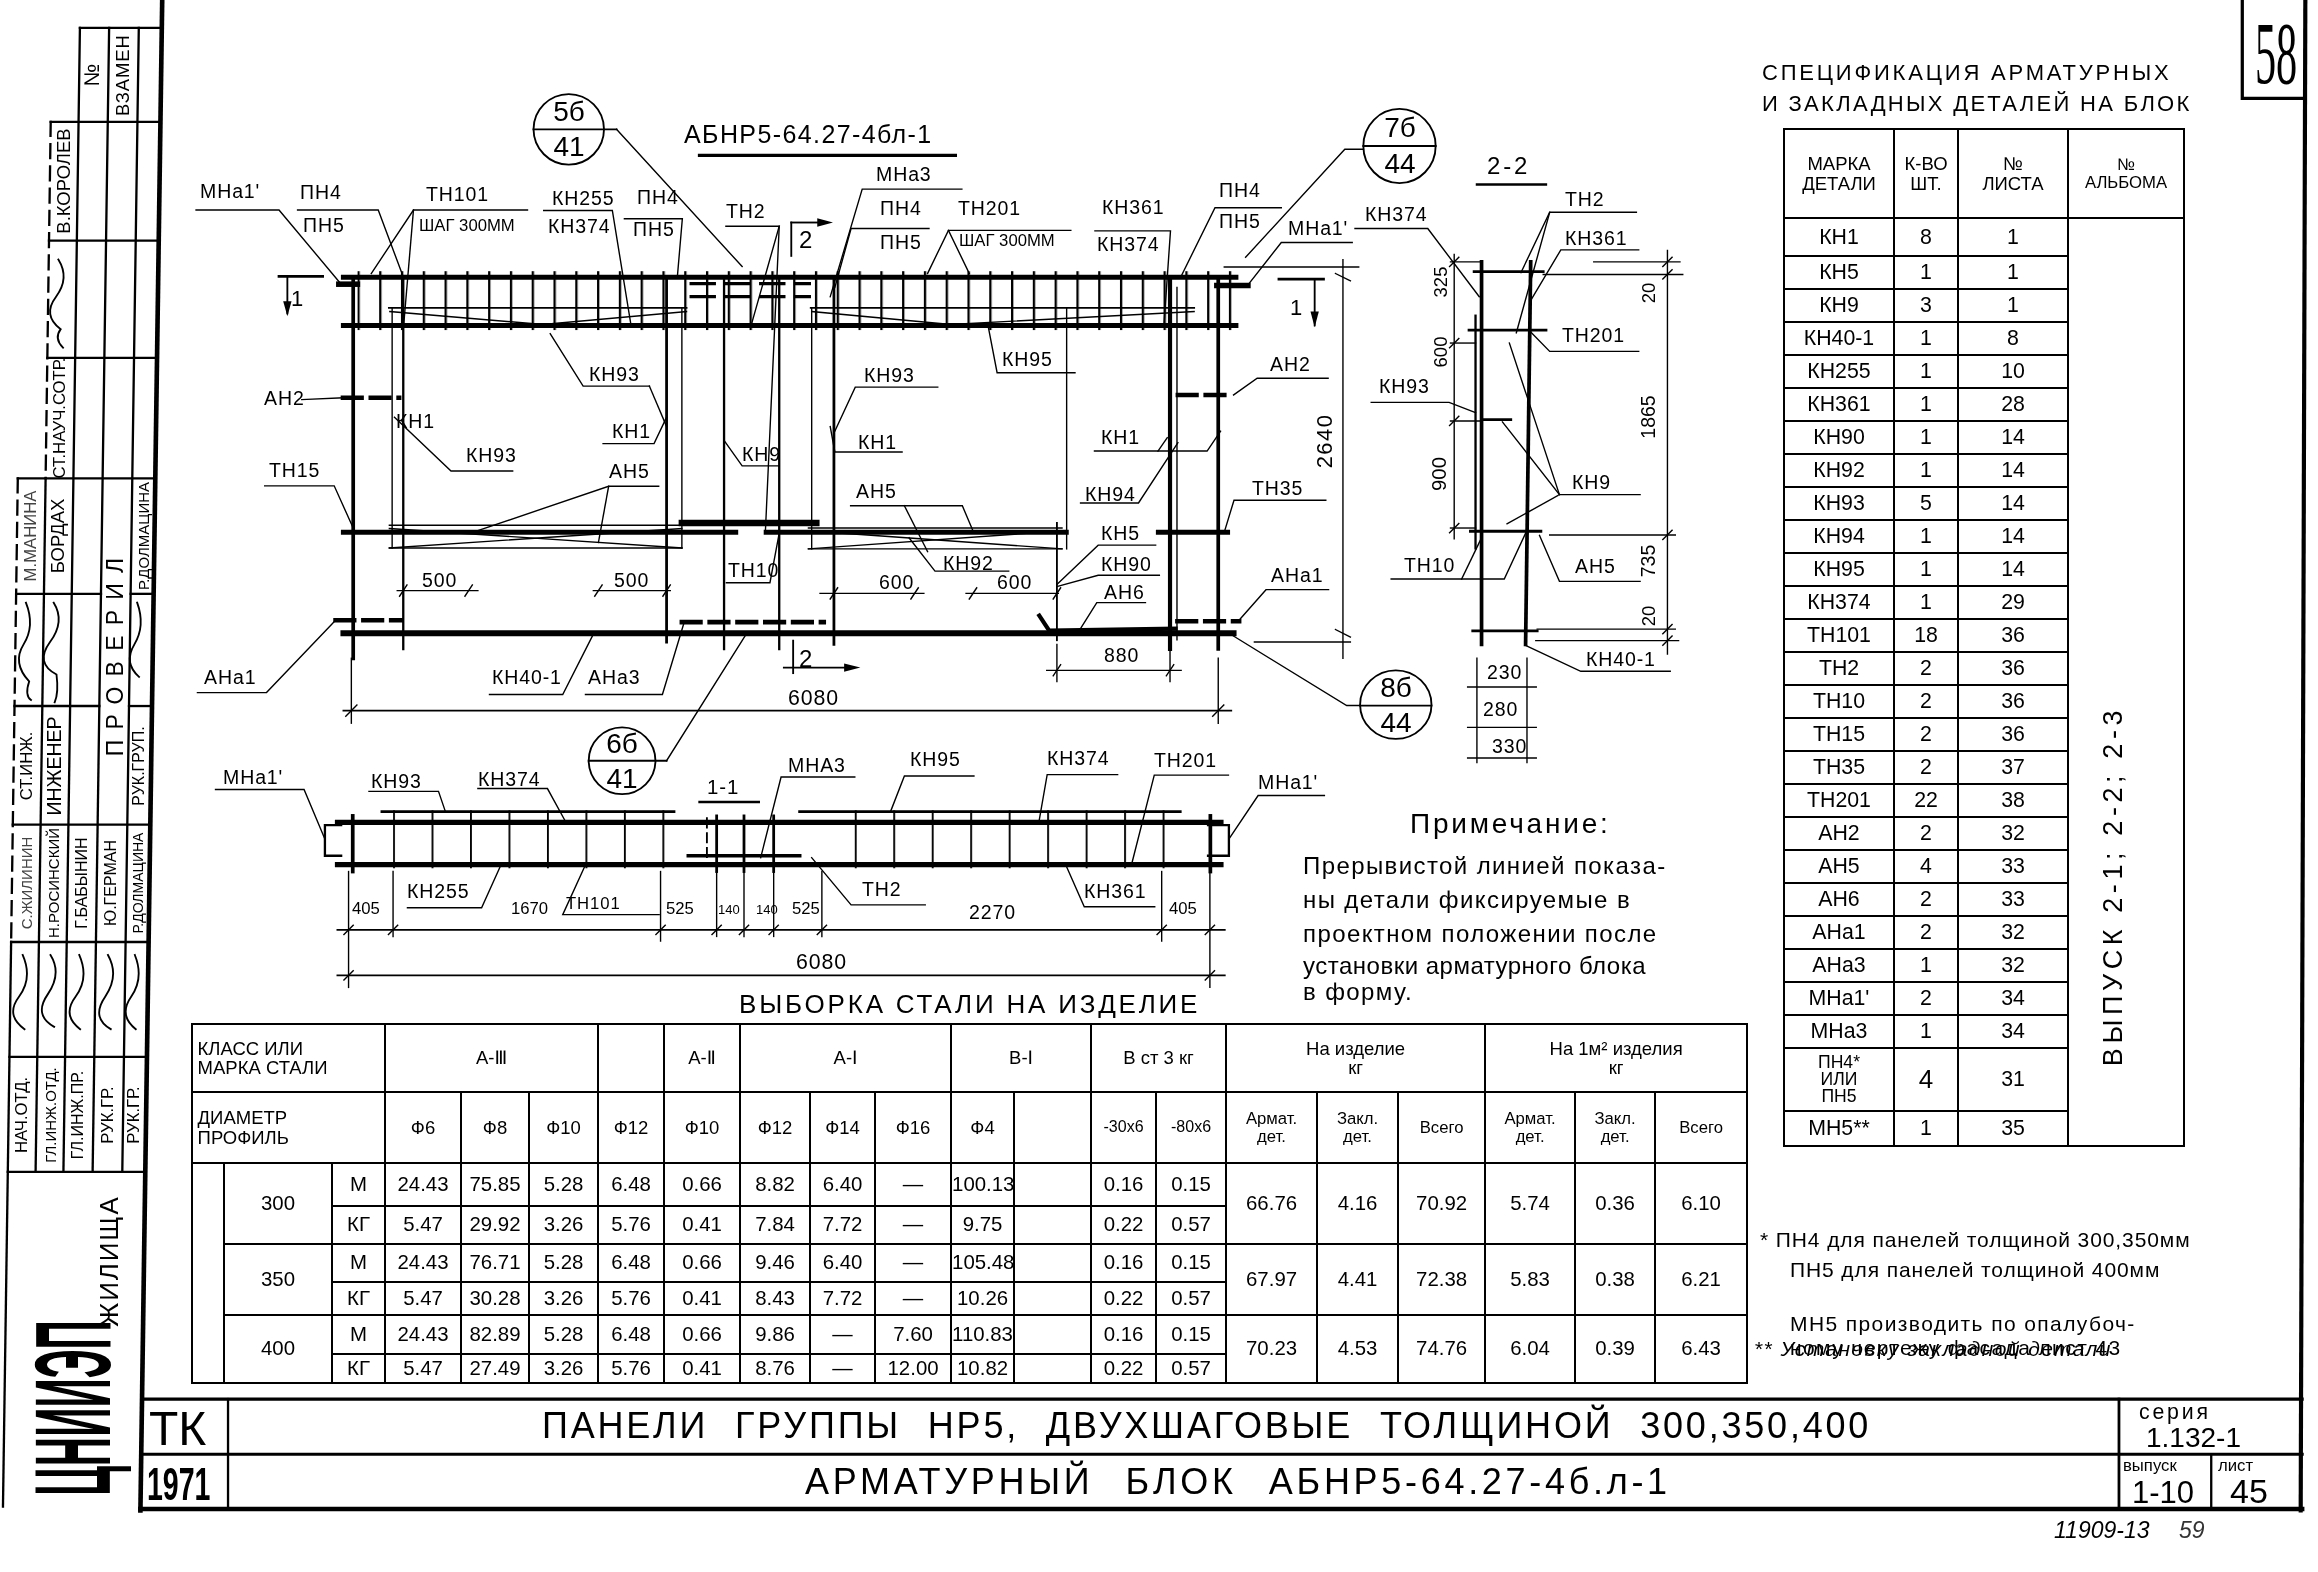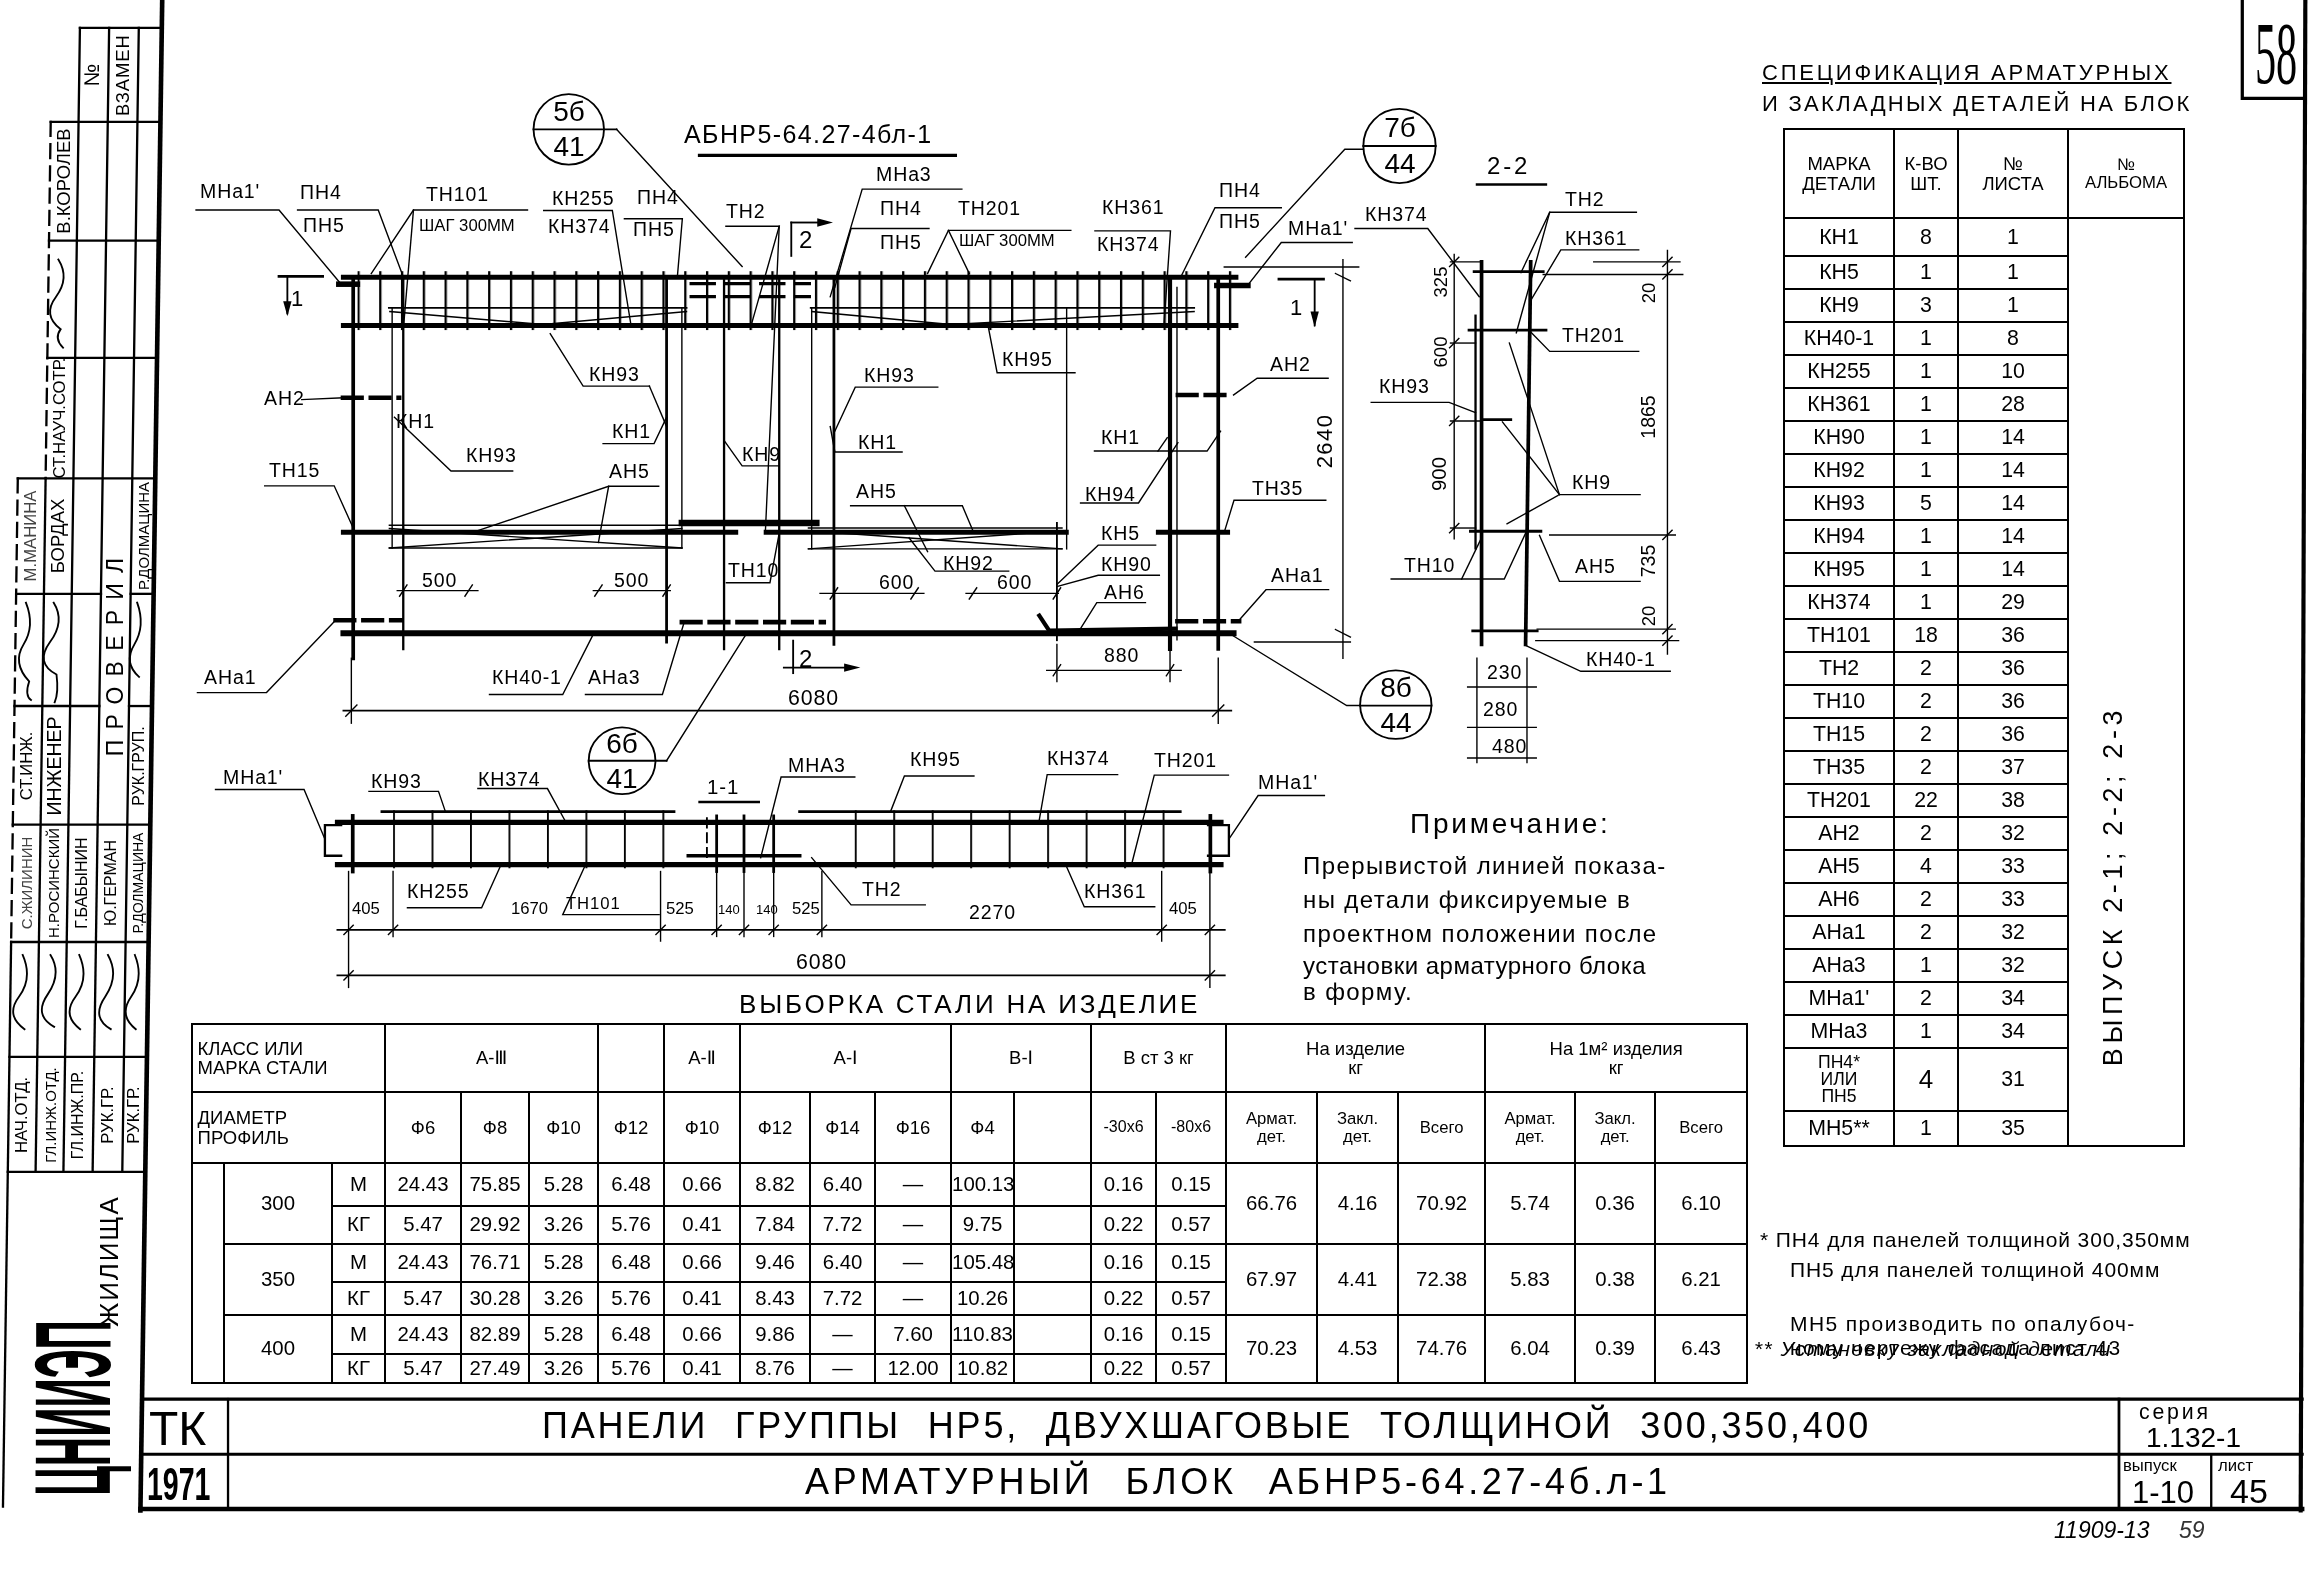--- a/index.html
+++ b/index.html
@@ -466,21 +466,21 @@
   <div class="lbl" style="left:1586px;top:650px;">КН40-1</div>
   <div class="rt" style="left:1441px;top:282px;font-size:18.5px;">325</div>
   <div class="rt" style="left:1441px;top:352px;font-size:18.5px;">600</div>
   <div class="rt" style="left:1439px;top:474px;font-size:20.4px;">900</div>
   <div class="rt" style="left:1649px;top:293px;font-size:18.5px;">20</div>
   <div class="rt" style="left:1649px;top:417px;font-size:19.5px;">1865</div>
   <div class="rt" style="left:1649px;top:561px;font-size:19.5px;">735</div>
   <div class="rt" style="left:1649px;top:616px;font-size:18.5px;">20</div>
   <div class="lbl" style="left:1487px;top:663px;">230</div>
   <div class="lbl" style="left:1483px;top:700px;">280</div>
-  <div class="lbl" style="left:1492px;top:737px;">480</div>
+  <div class="lbl" style="left:1492px;top:737px;">330</div>
 </div>
 
 <div>
   <div class="lbl" style="left:707px;top:777px;font-size:20.4px;">1-1</div>
   <div class="lbl" style="left:223px;top:768px;">МНа1'</div>
   <div class="lbl" style="left:371px;top:772px;">КН93</div>
   <div class="lbl" style="left:478px;top:770px;">КН374</div>
   <div class="lbl" style="left:788px;top:756px;">МНА3</div>
   <div class="lbl" style="left:910px;top:750px;">КН95</div>
   <div class="lbl" style="left:1047px;top:749px;">КН374</div>
@@ -505,21 +505,21 @@
 
 <div>
   <div class="txt" style="left:1410px;top:810px;font-size:28px;letter-spacing:2.8px;">Примечание:</div>
   <div class="txt" style="left:1303px;top:854px;font-size:24px;letter-spacing:1.4px;">Прерывистой линией показа-</div>
   <div class="txt" style="left:1303px;top:888px;font-size:24px;letter-spacing:1.4px;">ны детали фиксируемые в</div>
   <div class="txt" style="left:1303px;top:922px;font-size:24px;letter-spacing:1.4px;">проектном положении после</div>
   <div class="txt" style="left:1303px;top:954px;font-size:24px;letter-spacing:0.5px;">установки арматурного блока</div>
   <div class="txt" style="left:1303px;top:980px;font-size:24px;letter-spacing:1.4px;">в форму.</div>
 </div>
 
-<div class="txt" style="left:1762px;top:62px;font-size:22px;letter-spacing:2.8px;text-decoration:underline;">СПЕЦИФИКАЦИЯ АРМАТУРНЫХ</div>
+<div class="txt" style="left:1762px;top:62px;font-size:22px;letter-spacing:2.8px;">СПЕЦИФИКАЦИЯ АРМАТУРНЫХ</div>
 <div class="txt" style="left:1762px;top:93px;font-size:22px;letter-spacing:2.3px;">И ЗАКЛАДНЫХ ДЕТАЛЕЙ НА БЛОК</div>
 
 <table class="spec">
   <colgroup>
       <col style="width:110px">
       <col style="width:64px">
       <col style="width:110px">
       <col style="width:116px">
     </colgroup>
   <tbody>

